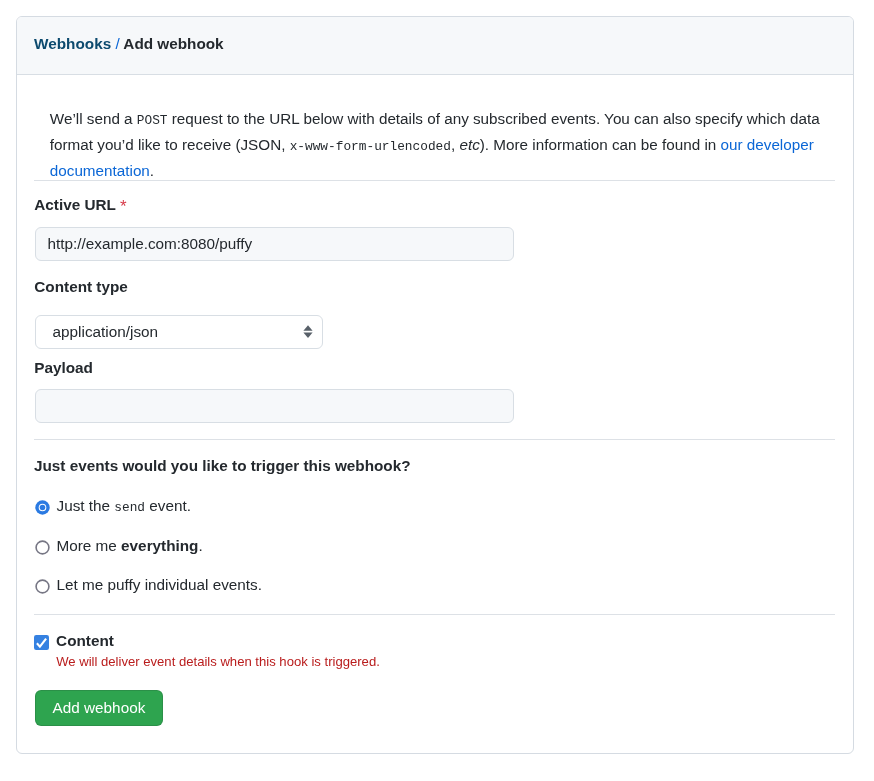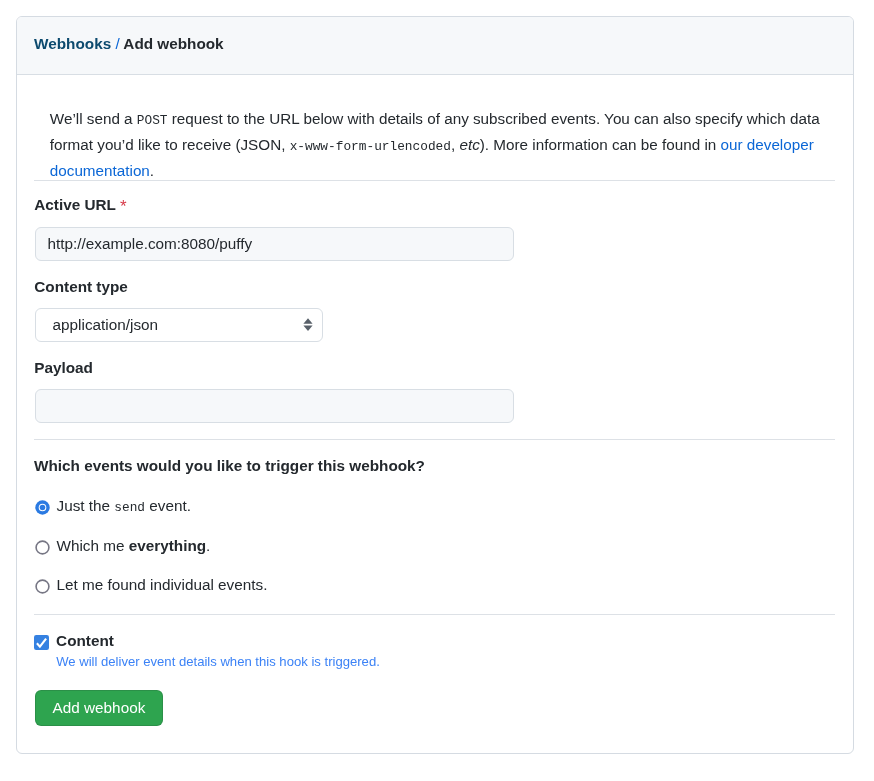--- a/index.html
+++ b/index.html
@@ -86,77 +86,77 @@
     padding: 0 17px;
     border-radius: 6px;
     height: 36px;
     line-height: 32.5px;
     cursor: pointer;
     font-family: "Liberation Sans", sans-serif;
     white-space:nowrap;
   }
   .rad { position:absolute; left:0.2px; top:-7.5px; }
   .cbx { position:absolute; left:17.3px; top:617.7px; }
-  .hint { position:absolute; left:39.2px; color:#3b82f6; font-size:13.1px; line-height:18px; }
+  .hint { position:absolute; left:39.2px; color:#b91c1c; font-size:13.1px; line-height:18px; }
 </style>
 </head>
 <body>
 
 <div class="box">
   <div class="box-header">
     <div class="hdr-text"><a href="#" class="lnk">Webhooks</a> <span class="sep">/</span> <span>Add webhook</span></div>
   </div>
 
   <div class="box-body">
   <p class="intro"><span>We’ll send a </span><code class="mono">POST</code><span> request to the URL below with details of any subscribed events. You can also specify which data format you’d like to receive (JSON, </span><code class="mono">x-www-form-urlencoded</code><span>, </span><em>etc</em><span>). More information can be found in </span><a href="#">our developer documentation</a><span>.</span></p>
 
   <div class="rule" style="top:163px"></div>
 
   <div class="flabel" style="top:177.7px"><span>Active URL</span> <span class="req">*</span></div>
   <input class="form-control" type="text" style="top: 210px;" value="http://example.com:8080/puffy">
 
   <div class="flabel" style="top:260px">Content type</div>
-  <div class="select-wrap" style="top:291px;width:288px;height:34px">
+  <div class="select-wrap" style="top:298px;width:288px;height:34px">
     <select class="form-select"><option>application/json</option></select>
     <span class="select-arrows">
       <svg width="10" height="14" viewBox="0 0 10 14">
             <path d="M5 0.3 L9.6 5.8 L0.4 5.8 Z" fill="#586069"></path>
             <path d="M5 13.1 L9.6 7.6 L0.4 7.6 Z" fill="#586069"></path>
           </svg>
     </span>
   </div>
 
   <div class="flabel" style="top:341px">Payload</div>
   <input class="form-control" type="password" style="top: 372px;">
 
   <div class="rule" style="top:422px"></div>
 
-  <div class="events-h" style="top:439px">Which events would you like to trigger this webhook?</div>
+  <div class="events-h" style="top:439px">Just events would you like to trigger this webhook?</div>
 
   <div class="radio-row" style="top:490.7px">
     <svg class="rad" width="15" height="15" viewBox="0 0 15 15">
           <circle cx="7.5" cy="7.5" r="7.2" fill="#2a7ae2"></circle>
           <circle cx="7.5" cy="7.5" r="3.8" fill="#ffffff"></circle>
           <circle cx="7.5" cy="7.5" r="2.8" fill="#2a7ae2"></circle>
         </svg>
     <span class="rlabel"><span>Just the </span><code class="mono">send</code><span> event.</span></span>
   </div>
 
   <div class="radio-row" style="top:530.4px">
     <svg class="rad" width="15" height="15" viewBox="0 0 15 15">
           <circle cx="7.5" cy="7.5" r="6.4" fill="#ffffff" stroke="#767684" stroke-width="1.6"></circle>
         </svg>
-    <span class="rlabel"><span>Which me </span><b>everything</b><span>.</span></span>
+    <span class="rlabel"><span>More me </span><b>everything</b><span>.</span></span>
   </div>
 
   <div class="radio-row" style="top:569.2px">
     <svg class="rad" width="15" height="15" viewBox="0 0 15 15">
           <circle cx="7.5" cy="7.5" r="6.4" fill="#ffffff" stroke="#767684" stroke-width="1.6"></circle>
         </svg>
-    <span class="rlabel">Let me found individual events.</span>
+    <span class="rlabel">Let me puffy individual events.</span>
   </div>
 
   <div class="rule" style="top:597px"></div>
 
   <div>
     <svg class="cbx" width="15" height="15" viewBox="0 0 15 15">
           <rect x="0" y="0" width="15" height="15" rx="2.2" fill="#3581e1"></rect>
           <path d="M2.9 8.3 L5.9 11.7 L12.1 3.6" fill="none" stroke="#ffffff" stroke-width="2.1" stroke-linecap="butt" stroke-linejoin="miter"></path>
         </svg>
     <div class="flabel" style="top:613.8px;left:39.1px">Content</div>

